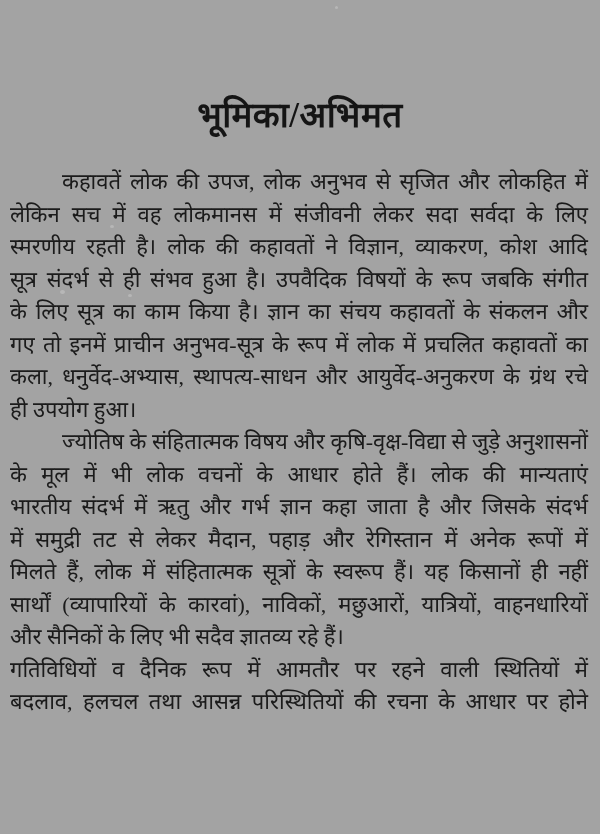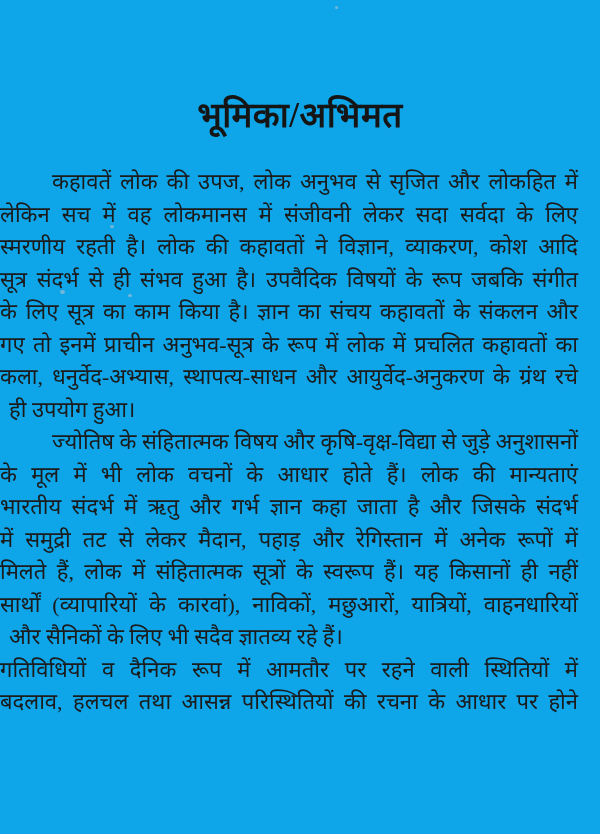--- a/index.html
+++ b/index.html
@@ -4,58 +4,57 @@
 <style>
   html, body {
     margin: 0;
     padding: 0;
     background: #ffffff;
   }
   .page {
     position: relative;
     width: 600px;
     height: 834px;
-    background: #0ea5e9;
+    background: #a3a3a3;
     overflow: hidden;
     font-family: "Liberation Serif", "DejaVu Serif", serif;
     color: #1b1b1b;
   }
   .title {
     position: absolute;
     top: 90px;
     left: 0;
     width: 100%;
     margin: 0;
     text-align: center;
     font-size: 35px;
     font-weight: 700;
     letter-spacing: 0.5px;
     color: #151515;
   }
   .body-block {
     position: absolute;
     top: 166px;
-    left: 0;
+    left: 10px;
     width: 578px;
   }
   .line {
     height: 32.5px;
     line-height: 32.5px;
     font-size: 22px;
     text-align: justify;
     text-align-last: justify;
     white-space: normal;
   }
   .line.indent {
     text-indent: 52px;
   }
   .line.lastline {
     text-align: left;
     text-align-last: left;
-    margin-left: 9px;
   }
   
   .speckle {
     position: absolute;
     border-radius: 50%;
     background: #c9c9c9;
     opacity: 0.55;
   }
   .sp1 { left: 110px; top: 225px; width: 4px; height: 3px; }
   .sp2 { left: 60px;  top: 290px; width: 5px; height: 4px; }

